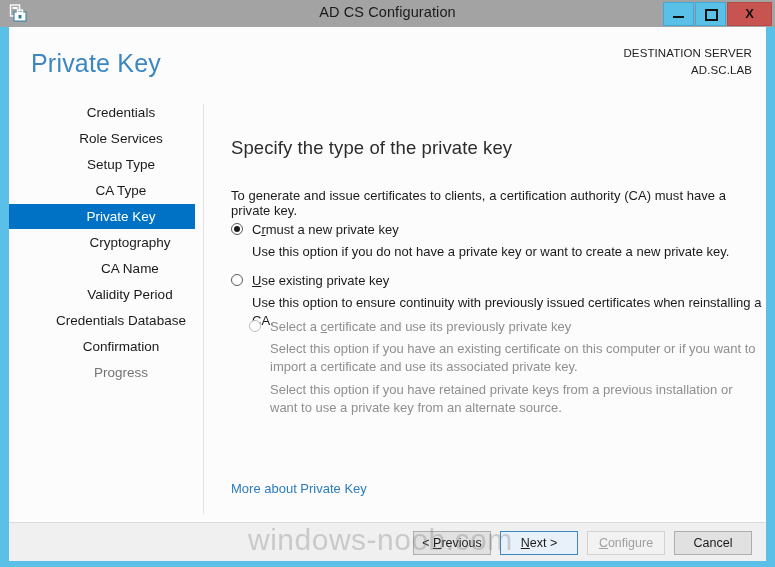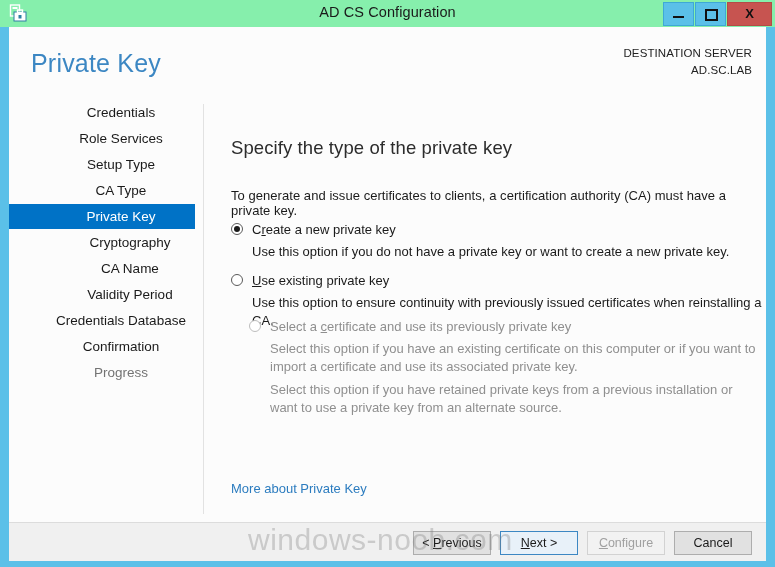--- a/index.html
+++ b/index.html
@@ -20,21 +20,21 @@
     box-sizing: border-box;
     overflow: hidden;
   }
 
   
   .titlebar {
     position: absolute;
     left: 0; top: 0;
     width: 775px;
     height: 27px;
-    background: #86efac;
+    background: #a3a3a3;
     text-decoration: underline;
   }
   .titlebar-icon {
     position: absolute;
     left: 9px; top: 4px;
     width: 19px; height: 19px;
   }
   .titlebar-title {
     position: absolute;
     left: 0; top: 4px;
@@ -358,21 +358,21 @@
     <div class="nav-divider"></div>
 
     <div class="content">
 
       <div class="content-heading">Specify the type of the private key</div>
       <div class="content-intro">To generate and issue certificates to clients, a certification authority (CA) must have a private key.</div>
 
       <div class="opt" style="top:121px">
         <span class="opt-row">
           <span class="radio checked"></span>
-          <span><span>C</span><u class="acc">r</u><span>eate a new private key</span></span>
+          <span><span>C</span><u class="acc">r</u><span>must a new private key</span></span>
         </span>
         <span class="opt-desc">Use this option if you do not have a private key or want to create a new private key.</span>
       </div>
 
       <div class="opt" style="top:172px">
         <span class="opt-row">
           <span class="radio"></span>
           <span><span></span><u class="acc">U</u><span>se existing private key</span></span>
         </span>
         <span class="opt-desc">Use this option to ensure continuity with previously issued certificates when reinstalling a CA.</span>

